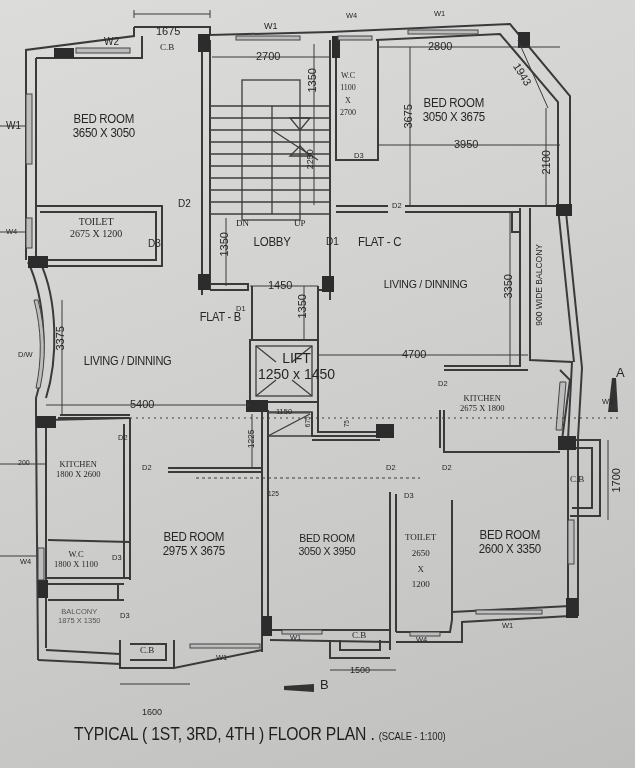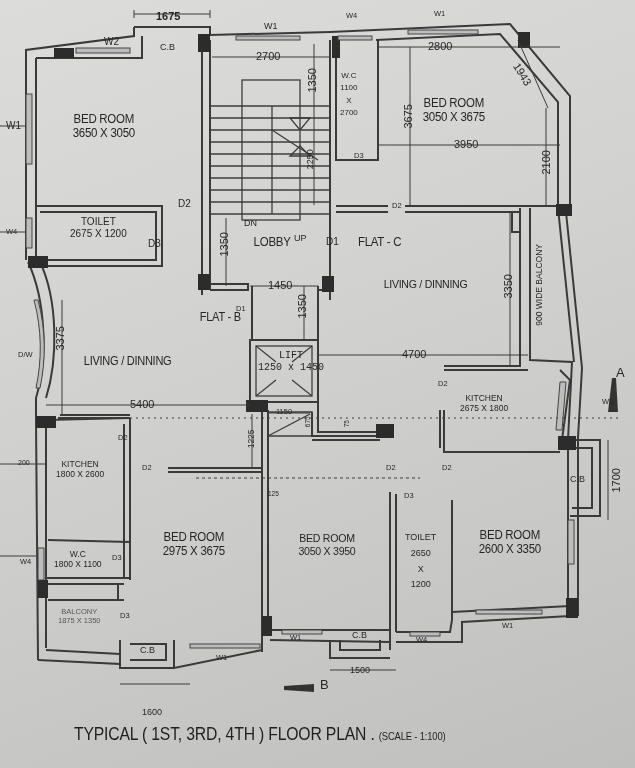--- a/index.html
+++ b/index.html
@@ -11,21 +11,21 @@
     color: #2b2b2b;
   }
   svg#plan { position: absolute; left: 0; top: 0; }
   .wall { stroke: #3a3a3a; stroke-width: 2; fill: none; }
   .thin { stroke: #3c3c3c; stroke-width: 1.3; fill: none; }
   .dim { stroke: #3a3a3a; stroke-width: 1; fill: none; }
   .col { fill: #2c2c2c; }
   .win { stroke: #444; stroke-width: 1; fill: #bdbdbd; }
   .lbl { position: absolute; white-space: nowrap; color: #262626; text-align: center; line-height: 1.15; }
   .room { font-size: 12.5px; letter-spacing: -0.3px; transform: scaleX(0.92); transform-origin: center; }
-  .small { font-size: 9px; }
+  .small { font-size: 9px; font-family: Liberation Serif, serif; }
   .tiny { font-size: 7.5px; }
   .door { font-size: 10px; }
   .dimtxt { font-size: 11px; background: transparent; }
   .vert { transform: rotate(-90deg); transform-origin: center; }
   .title {
     position: absolute; left: 74px; top: 724px;
     font-size: 17.5px; letter-spacing: -0.2px; color: #1f1f1f;
     transform: scaleX(0.9); transform-origin: left center;
   }
   .title .scale { font-size: 10.5px; }
@@ -250,21 +250,21 @@
 <div class="lbl room" style="left:380px;top:278px;font-size:11.5px;">LIVING / DINNING</div>
 
 <div class="lbl room" style="left:198px;top:311px;font-size:12px;">FLAT - B</div>
 
 <div class="lbl room" style="left:80px;top:355px;font-size:12px;">LIVING / DINNING</div>
 
 <div class="lbl tiny" style="left:530px;top:240px;width:20px;height:96px;">
   <div style="position:absolute;left:-38px;top:40px;width:96px;transform:rotate(-90deg);font-size:8.5px;">900 WIDE BALCONY</div>
 </div>
 
-<div class="lbl tiny" style="left:258px;top:350px;font-size:10px;font-family:Liberation Mono, monospace;">
+<div class="lbl tiny" style="left:258px;top:350px;font-size:14px;">
   <div>LIFT</div>
   <div>1250 x 1450</div>
 </div>
 
 <div class="lbl small" style="left:460px;top:394px;font-size:8.5px;">
   <div>KITCHEN</div>
   <div>2675 X 1800</div>
 </div>
 
 <div class="lbl small" style="left:56px;top:460px;font-size:8.5px;">
@@ -301,22 +301,22 @@
 
 <div class="lbl room" style="left:476px;top:528px;">
   <div>BED ROOM</div>
   <div>2600 X 3350</div>
 </div>
 
 <div class="lbl small" style="left:160px;top:42px;">C.B</div>
 <div class="lbl small" style="left:140px;top:645px;">C.B</div>
 <div class="lbl small" style="left:352px;top:630px;">C.B</div>
 <div class="lbl small" style="left:570px;top:474px;">C.B</div>
-<div class="lbl small" style="left:244px;top:218px;">DN</div>
-<div class="lbl small" style="left:294px;top:218px;margin-top:15px;">UP</div>
+<div class="lbl small" style="left:236px;top:218px;">DN</div>
+<div class="lbl small" style="left:294px;top:218px;">UP</div>
 
 <div class="lbl door" style="left:104px;top:36px;">W2</div>
 <div class="lbl door" style="left:264px;top:21px;font-size:9px;">W1</div>
 <div class="lbl tiny" style="left:346px;top:12px;">W4</div>
 <div class="lbl tiny" style="left:434px;top:10px;">W1</div>
 <div class="lbl door" style="left:6px;top:120px;">W1</div>
 <div class="lbl tiny" style="left:6px;top:228px;">W4</div>
 <div class="lbl tiny" style="left:18px;top:351px;">D/W</div>
 <div class="lbl tiny" style="left:20px;top:558px;">W4</div>
 <div class="lbl tiny" style="left:216px;top:654px;">W1</div>
@@ -333,21 +333,21 @@
 <div class="lbl tiny" style="left:236px;top:305px;">D1</div>
 <div class="lbl tiny" style="left:438px;top:380px;">D2</div>
 <div class="lbl tiny" style="left:118px;top:434px;">D2</div>
 <div class="lbl tiny" style="left:142px;top:464px;">D2</div>
 <div class="lbl tiny" style="left:386px;top:464px;">D2</div>
 <div class="lbl tiny" style="left:442px;top:464px;">D2</div>
 <div class="lbl tiny" style="left:112px;top:554px;">D3</div>
 <div class="lbl tiny" style="left:120px;top:612px;">D3</div>
 <div class="lbl tiny" style="left:404px;top:492px;">D3</div>
 
-<div class="lbl dimtxt" style="left:156px;top:10px;font-weight:bold;">1675</div>
+<div class="lbl dimtxt" style="left:156px;top:25px;">1675</div>
 <div class="lbl dimtxt" style="left:256px;top:50px;">2700</div>
 <div class="lbl dimtxt vert" style="left:300px;top:74px;">1350</div>
 <div class="lbl tiny vert" style="left:300px;top:154px;font-size:9px;">2250</div>
 <div class="lbl dimtxt" style="left:428px;top:40px;">2800</div>
 <div class="lbl dimtxt" style="left:510px;top:68px;transform:rotate(58deg);">1943</div>
 <div class="lbl dimtxt vert" style="left:396px;top:110px;">3675</div>
 <div class="lbl dimtxt" style="left:454px;top:138px;">3950</div>
 <div class="lbl dimtxt vert" style="left:534px;top:156px;">2100</div>
 <div class="lbl dimtxt vert" style="left:212px;top:238px;">1350</div>
 <div class="lbl dimtxt" style="left:268px;top:279px;">1450</div>

